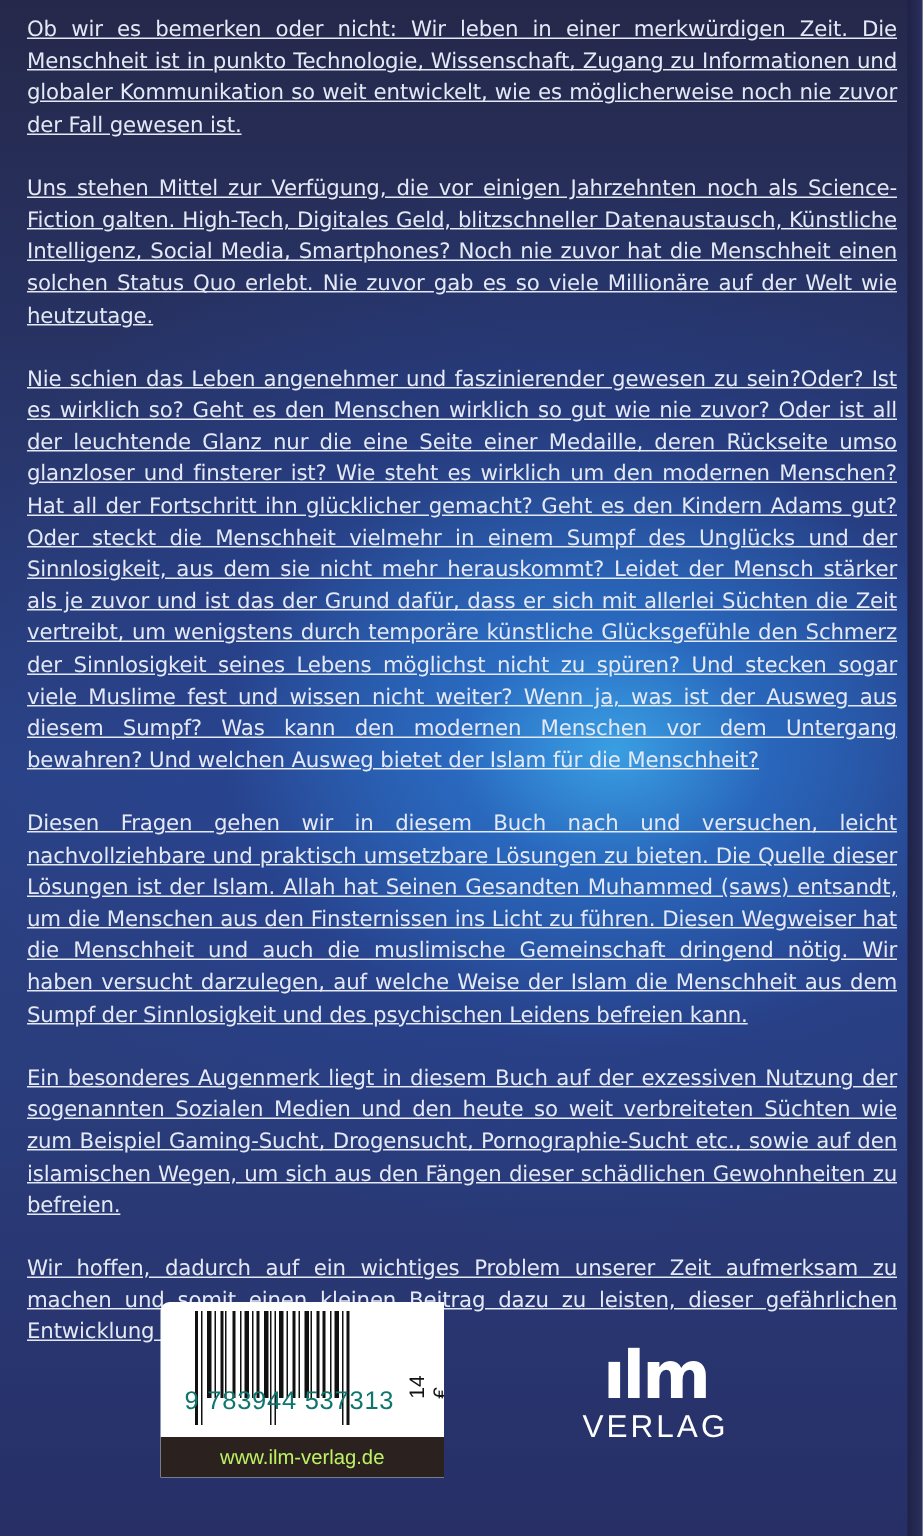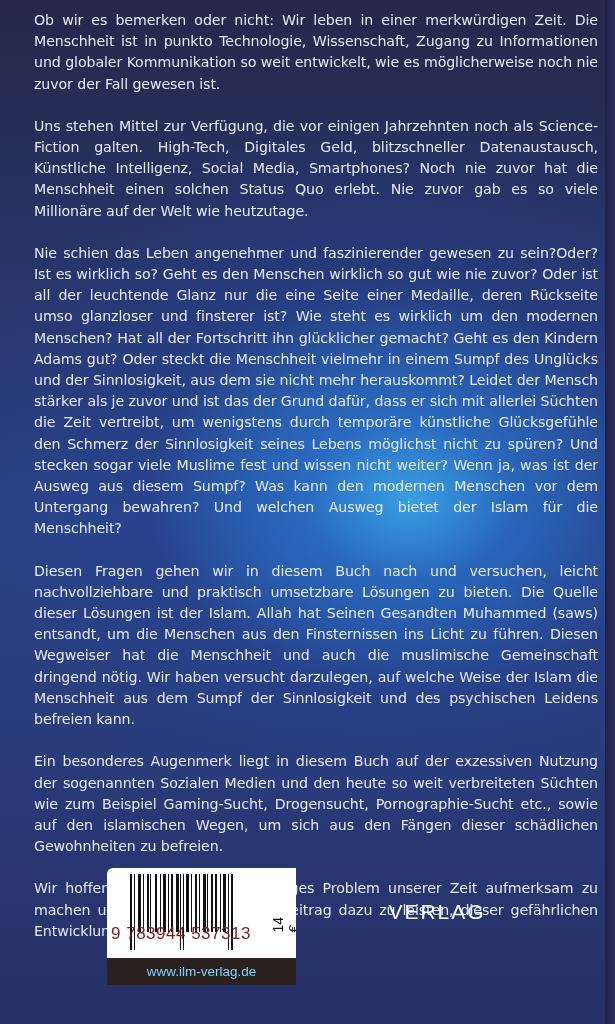--- a/index.html
+++ b/index.html
@@ -13,42 +13,42 @@
   }
   .edge {
     position: absolute; top: 0; right: 0; width: 10px; height: 1024px;
     background: linear-gradient(90deg, #1e2247, #2a2f5c);
   }
   .text {
     position: absolute; left: 18px; top: 10px; width: 580px;
     color: #e4e9f5; font-size: 14.2px; line-height: 21.2px;
     letter-spacing: -0.1px;
   }
-  .text p { margin: 0 0 21px 16px; text-align: justify; }
+  .text p { margin: 0 0 21px 0; text-align: justify; text-decoration: underline; }
   .barcode {
     position: absolute; left: 107px; top: 868px; width: 189px; height: 117px;
     background: #ffffff; border-radius: 6px 0 0 0; overflow: hidden;
   }
   .bars {
     position: absolute; left: 23px; top: 6px; width: 160px; height: 72px;
     display: flex; align-items: flex-start;
   }
   .bars span { display: block; height: 58px; background: #111; }
   .bars span.g { height: 76px; }
   .digits {
-    position: absolute; left: 4px; top: 56px; font-family: "Liberation Sans", sans-serif;
-    font-size: 17px; color: #7f1d1d; letter-spacing: 0.5px;
+    position: absolute; left: 16px; top: 56px; font-family: "Liberation Sans", sans-serif;
+    font-size: 17px; color: #0f766e; letter-spacing: 0.5px;
   }
   .price {
     position: absolute; left: 168px; top: 38px; transform: rotate(-90deg);
     font-family: "Liberation Sans", sans-serif; font-size: 14px; color: #111;
   }
   .url {
     position: absolute; left: 0; bottom: 0; width: 100%; height: 27px;
-    background: #2b211e; color: #7dd3fc; text-align: center;
+    background: #2b211e; color: #bef264; text-align: center;
     font-family: "Liberation Sans", sans-serif; font-size: 13.5px; line-height: 27px;
   }
   .logo {
     position: absolute; left: 382px; top: 898px; width: 110px; text-align: center;
     color: #ffffff;
   }
   .logo-mark {
     font-family: "DejaVu Sans", sans-serif; font-size: 44px; font-weight: bold;
     line-height: 40px; letter-spacing: -2px;
   }
@@ -99,14 +99,15 @@
       <span style="width:3px;margin-right:2px"></span>
     <span class="g" style="width:1px;margin-right:2px"></span>
       <span class="g" style="width:2px;margin-right:0"></span>
   </div>
   <div class="digits">9  783944  537313</div>
   <div class="price">14 €</div>
   <div class="url">www.ilm-verlag.de</div>
 </div>
 
 <div class="logo">
+  <div class="logo-mark">ılm</div>
   <div class="logo-sub">VERLAG</div>
 </div>
 
 </body></html>

